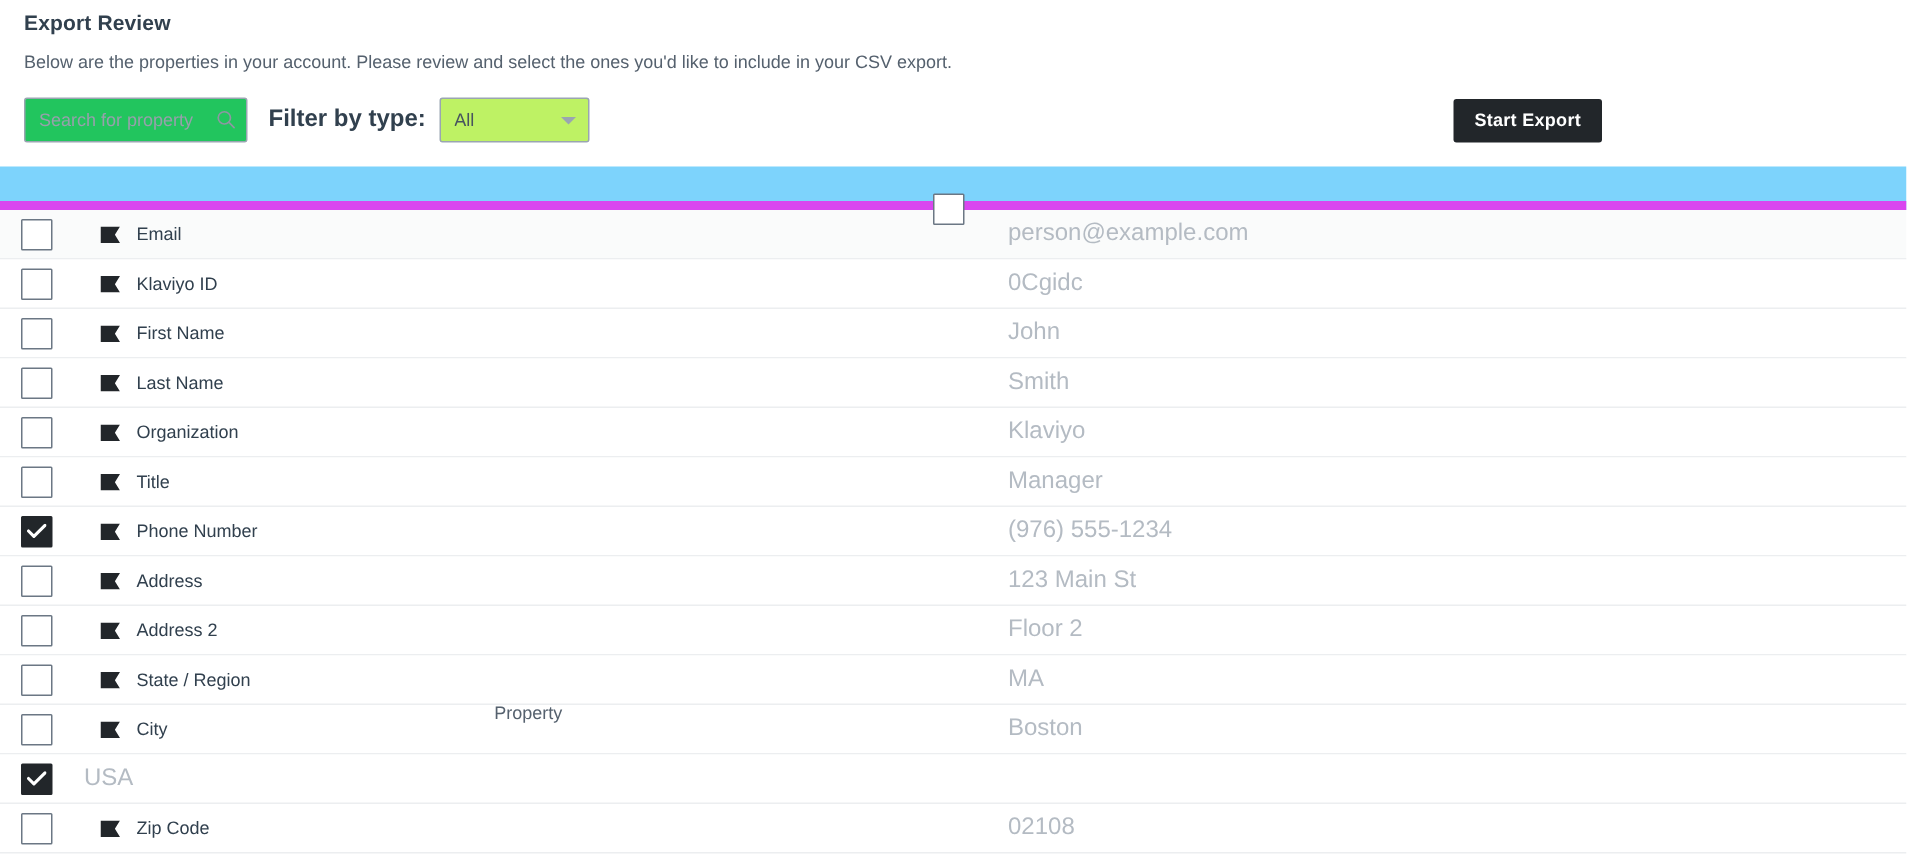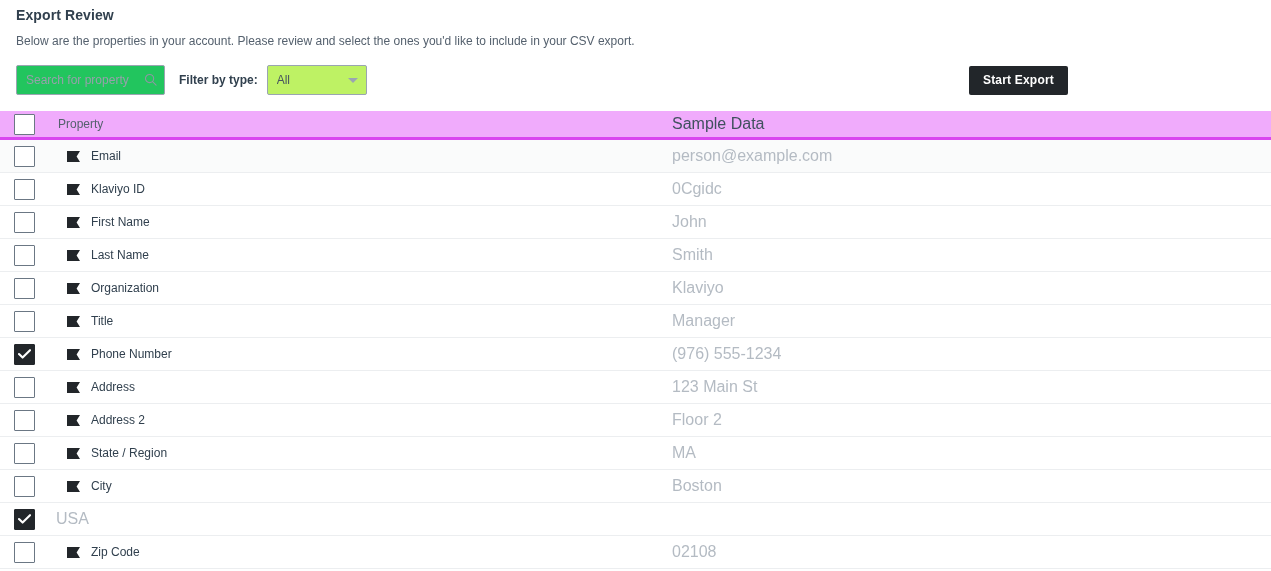--- a/index.html
+++ b/index.html
@@ -63,21 +63,21 @@
   .search-input::placeholder { color: #97a0ab; }
   .search-icon {
     position: absolute;
     right: 8px;
     top: 8px;
     width: 13px;
     height: 13px;
     pointer-events: none;
   }
   .filter-label {
-    font-size: 12px;
+    font-size: 16px;
     font-weight: bold;
     color: #31404e;
     margin-left: 14px;
     margin-right: 9px;
     white-space: nowrap;
   }
   .select-wrap {
     position: relative;
     width: 100px;
     height: 30px;
@@ -125,23 +125,24 @@
   
   .table { width: 1271px; margin-top: 16px; }
   .trow {
     display: flex;
     align-items: center;
     height: 33px;
     border-bottom: 1px solid #eceef0;
     background: #ffffff;
   }
   .trow.header-row {
-    background: #f0abfc;
-    border-bottom: 3px solid #d946ef;
+    background: #7dd3fc;
+    border-bottom: 6px solid #d946ef;
     height: 29px;
+    flex-direction: column;
   }
   .trow.first-data {
     background: #fafbfb;
   }
   .cell-check {
     width: 56px;
     flex: 0 0 56px;
     display: flex;
     align-items: center;
     padding-left: 14px;

